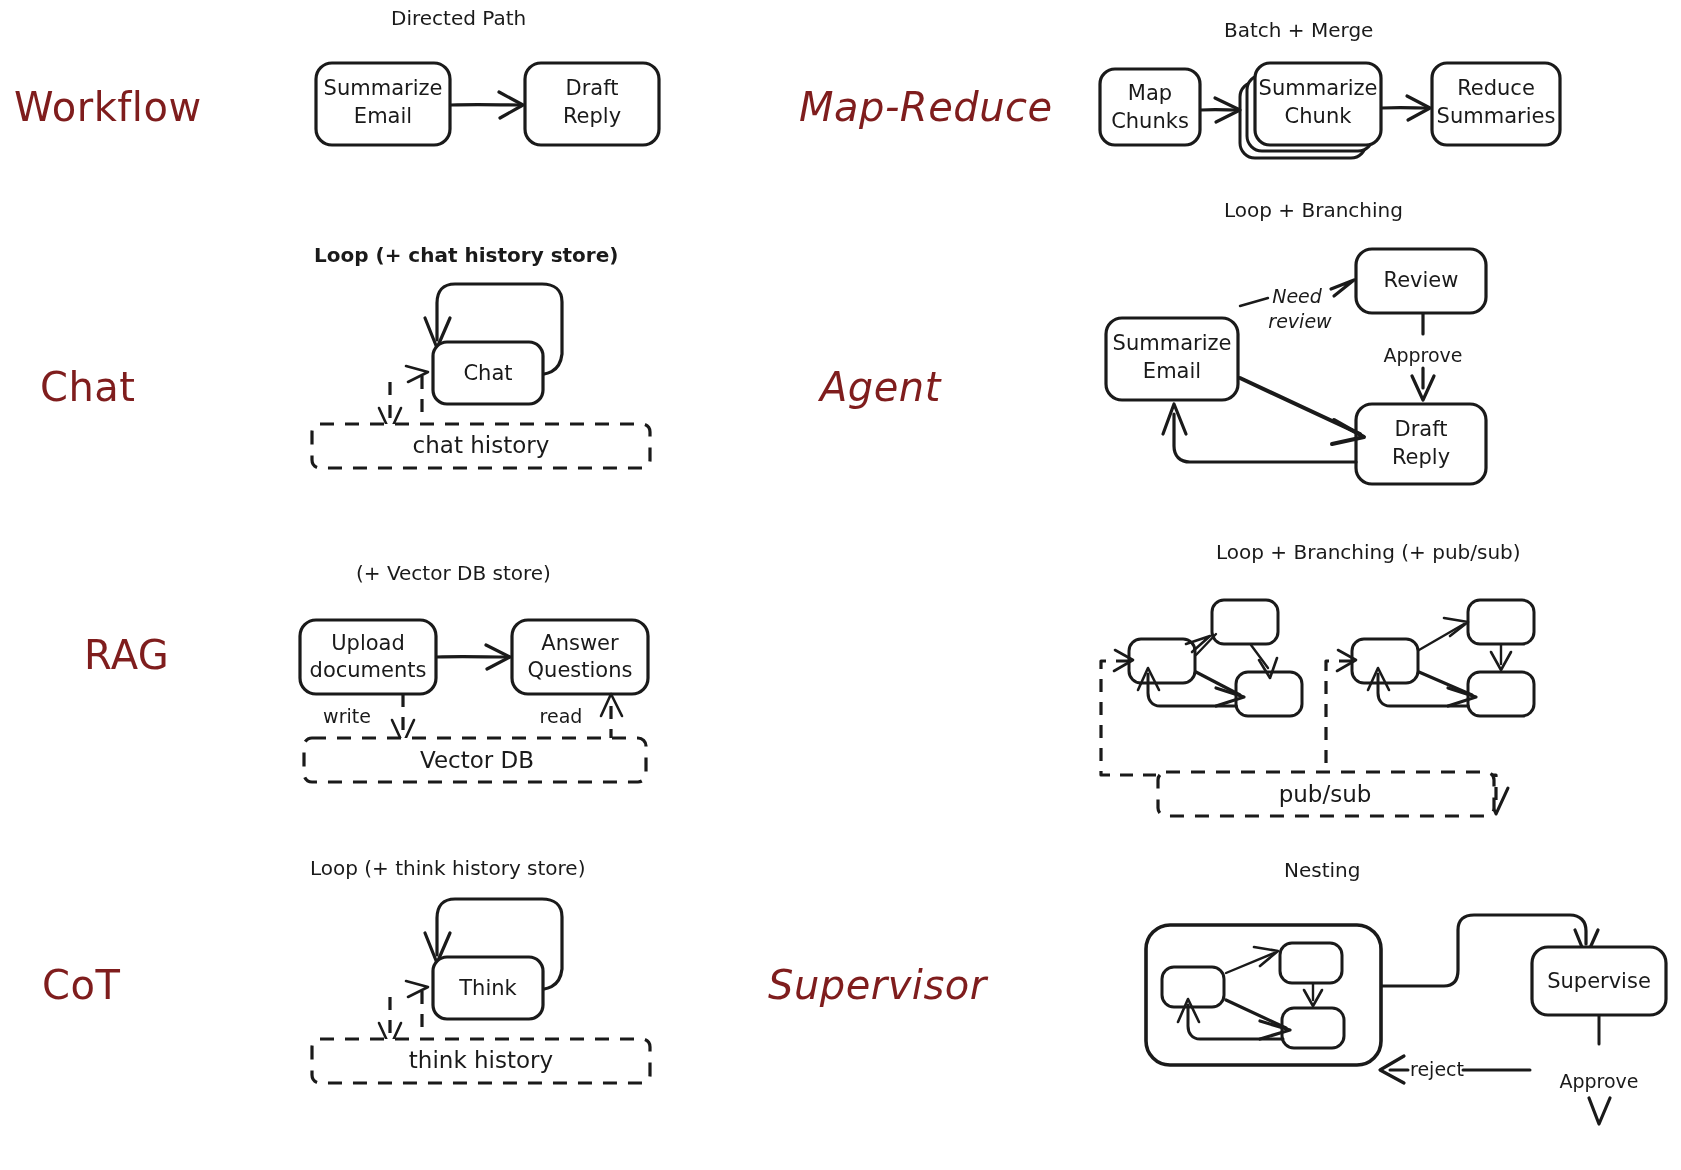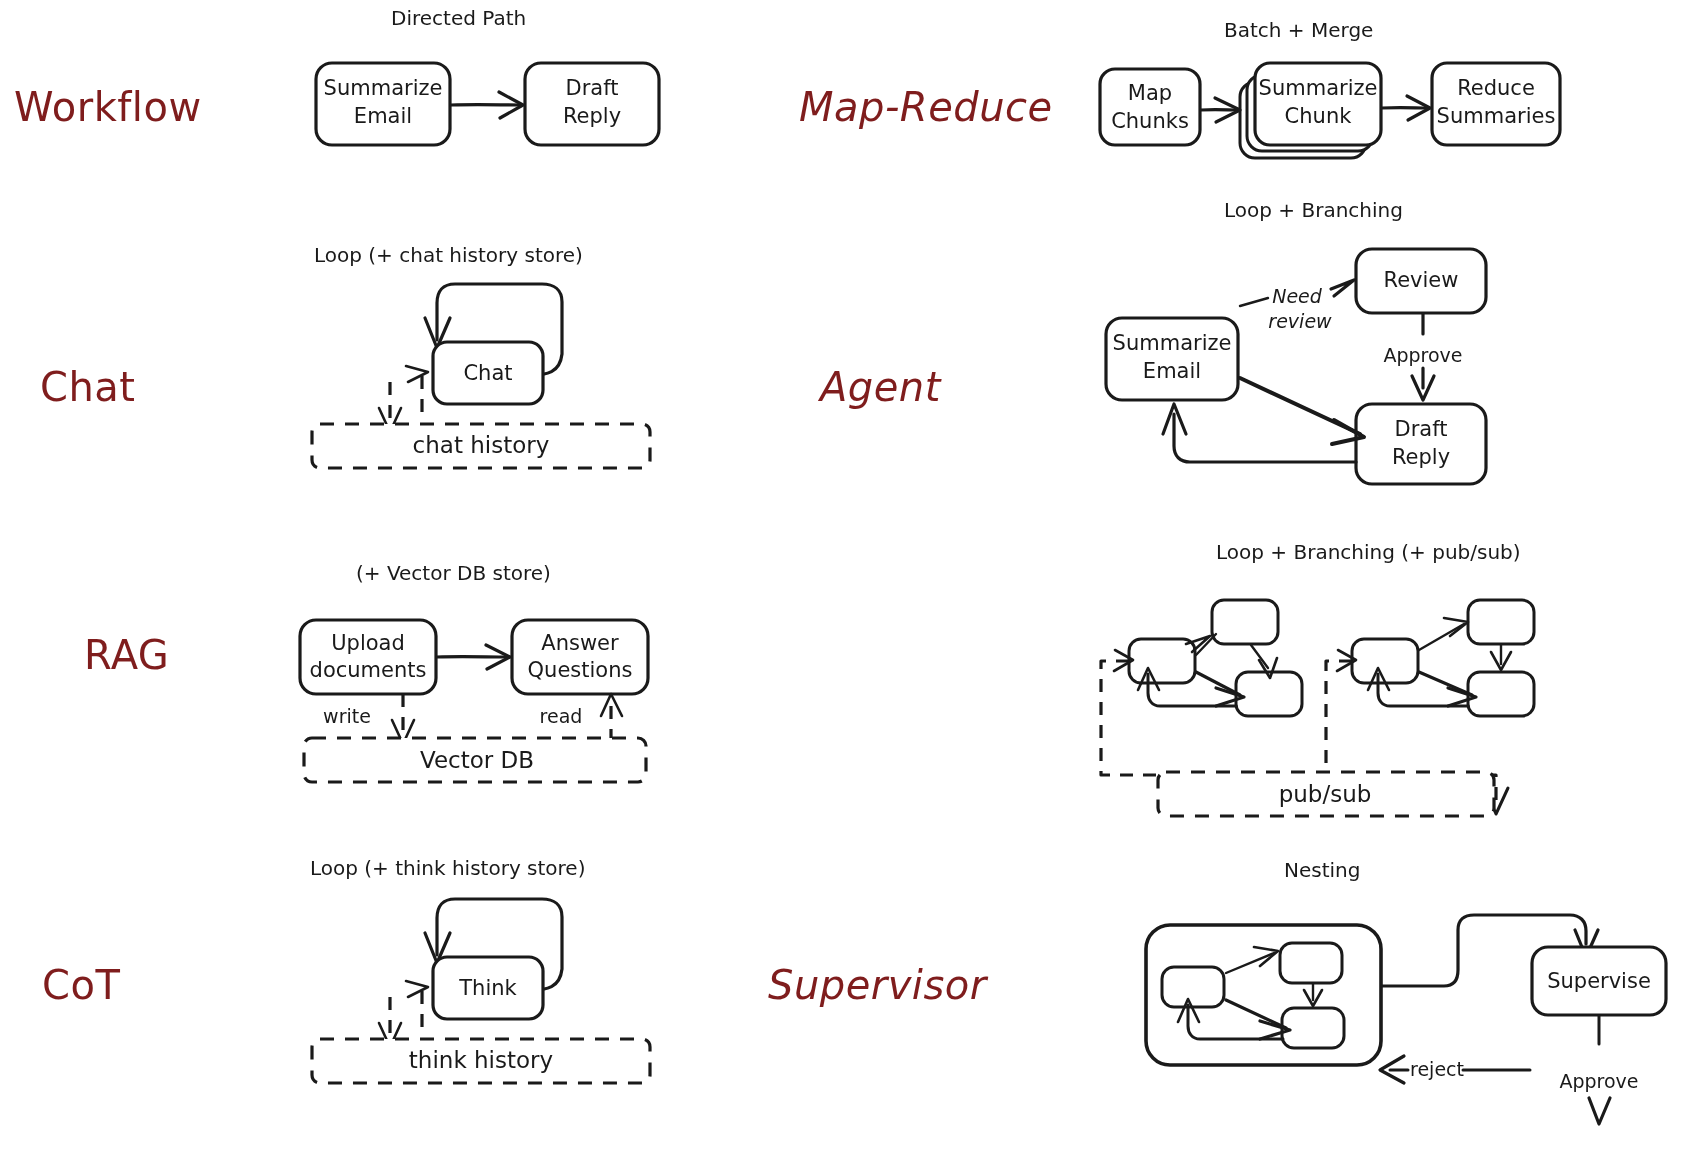--- a/index.html
+++ b/index.html
@@ -53,21 +53,21 @@
   <div class="rowlabel" style="left:14px;top:84px;">Workflow</div>
   <div class="rowlabel ital" style="left:792px;top:84px;margin-left:7px;">Map-Reduce</div>
   <div class="rowlabel" style="left:40px;top:364px;">Chat</div>
   <div class="rowlabel ital" style="left:820px;top:364px;">Agent</div>
   <div class="rowlabel" style="left:46px;top:632px;margin-left:38px;">RAG</div>
   <div class="rowlabel" style="left:42px;top:962px;">CoT</div>
   <div class="rowlabel ital" style="left:768px;top:962px;">Supervisor</div>
 
   <div class="caption" style="left:391px;top:6px;">Directed Path</div>
   <div class="caption" style="left:1224px;top:18px;">Batch + Merge</div>
-  <div class="caption" style="left:314px;top:243px;">Loop (+ chat history store)</div>
+  <div class="caption" style="left:314px;top:243px;font-weight:bold;">Loop (+ chat history store)</div>
   <div class="caption" style="left:1224px;top:198px;">Loop + Branching</div>
   <div class="caption" style="left:356px;top:561px;">(+ Vector DB store)</div>
   <div class="caption" style="left:1216px;top:540px;">Loop + Branching (+ pub/sub)</div>
   <div class="caption" style="left:310px;top:856px;">Loop (+ think history store)</div>
   <div class="caption" style="left:1284px;top:858px;">Nesting</div>
 
   <svg class="layer" viewBox="0 0 1681 1170" xmlns="http://www.w3.org/2000/svg">
 
     <g>
       <rect class="box" x="316" y="63" width="134" height="82" rx="16" ry="16"></rect>

